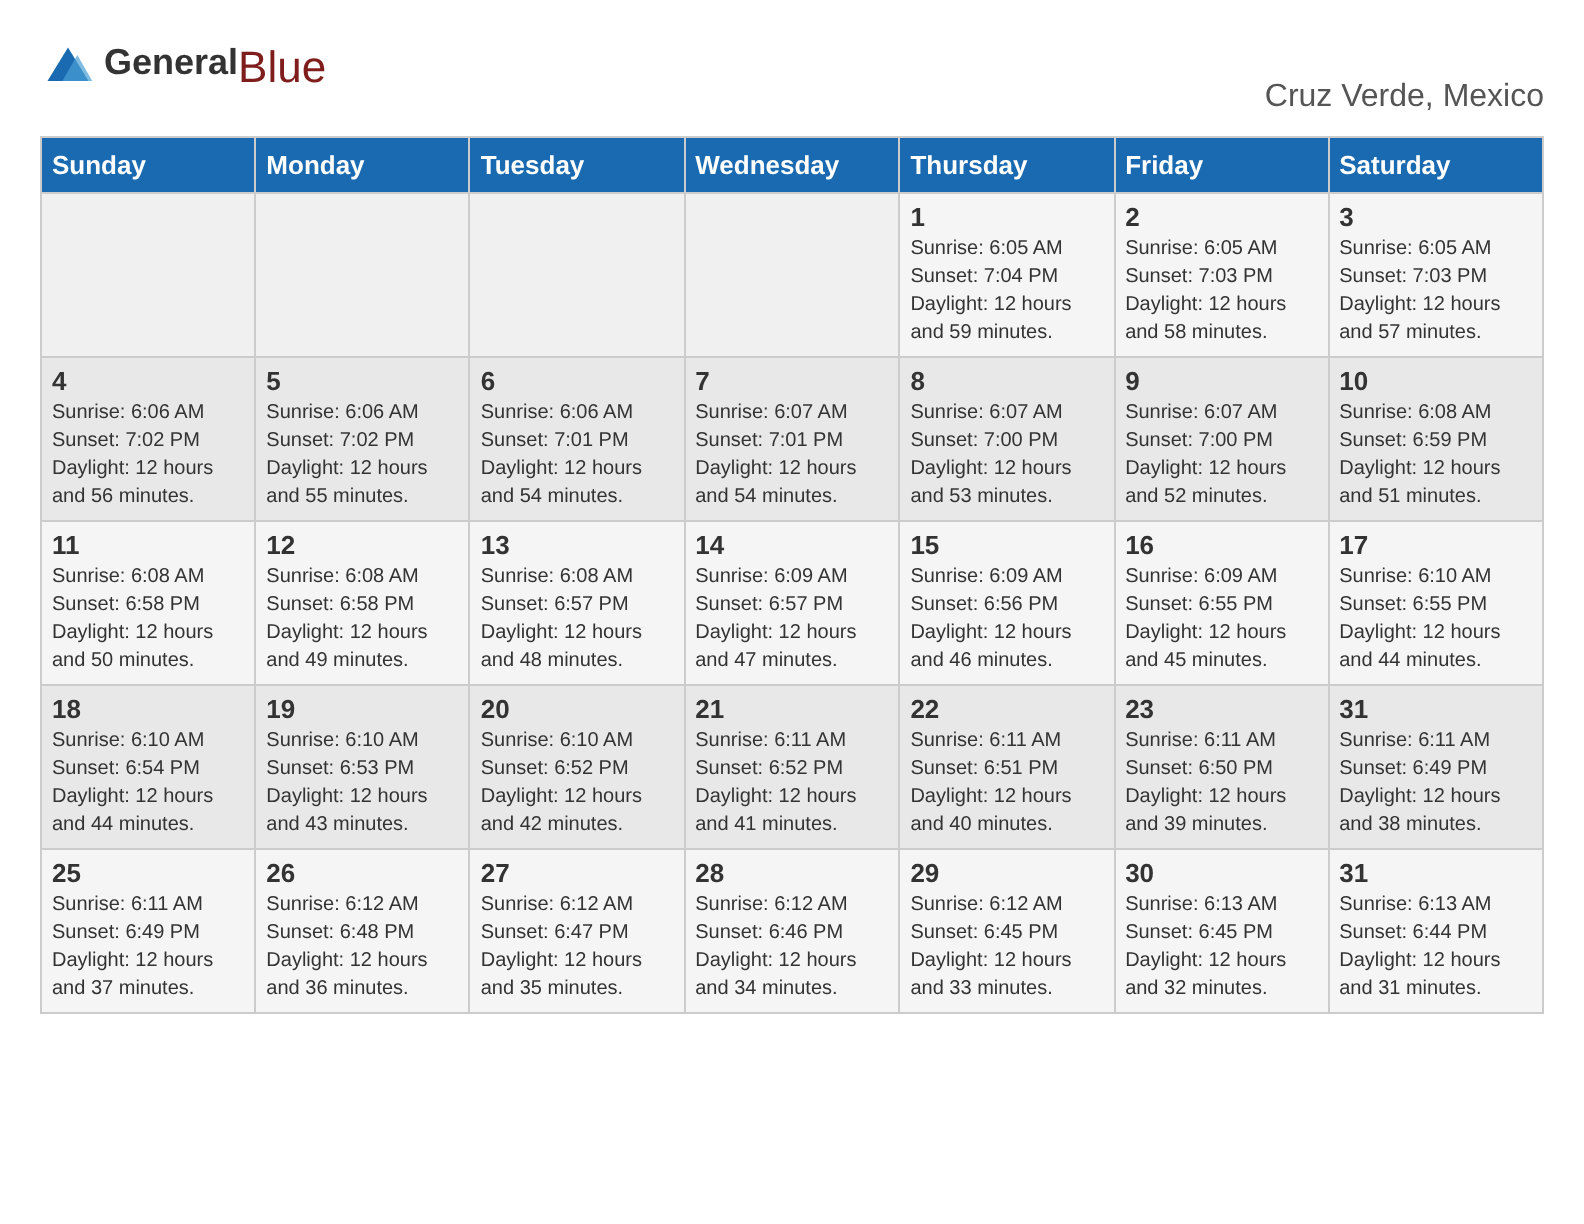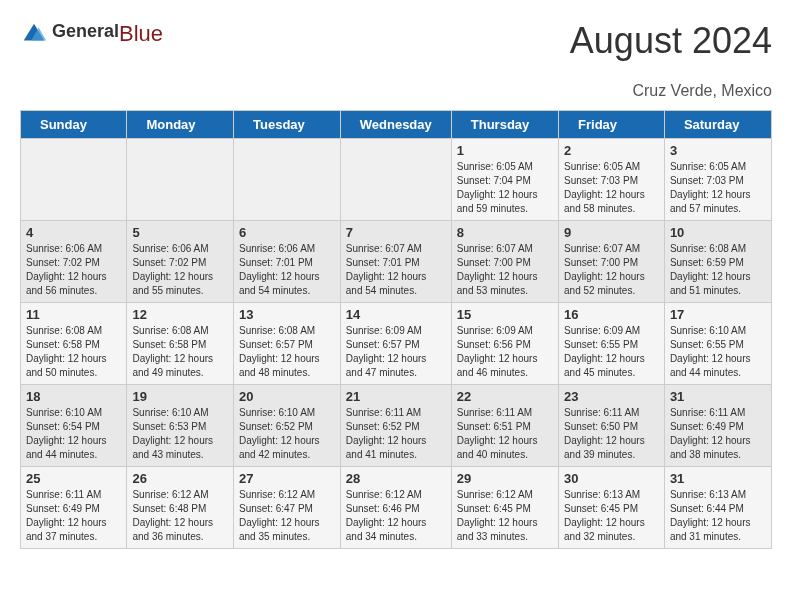--- a/index.html
+++ b/index.html
@@ -55,21 +55,21 @@
     }
     table {
       width: 100%;
       border-collapse: collapse;
     }
     thead th {
       background-color: #1a6ab1;
       color: #fff;
       font-size: 13px;
       font-weight: bold;
-      padding: 6px 19px;
+      padding: 6px 5px;
       text-align: left;
       border: 1px solid #ccc;
     }
     tbody td {
       border: 1px solid #ccc;
       vertical-align: top;
       padding: 4px 5px;
       font-size: 10.5px;
       color: #333;
       width: 108px;
@@ -105,21 +105,20 @@
     <svg class="logo-icon" viewBox="0 0 30 30">
       <polygon points="15,4 26,22 4,22" fill="#1a6ab1"></polygon>
       <polygon points="20,8 28,22 12,22" fill="#4a9fd4" opacity="0.7"></polygon>
     </svg>
     <div class="logo-text">
       <span class="logo-general">General</span>
       <span class="logo-blue">Blue</span>
     </div>
   </div>
   <div class="title-block">
-    <div class="main-title">August 2024</div>
     <div class="subtitle">Cruz Verde, Mexico</div>
   </div>
 </div>
 
 <table>
   <thead>
     <tr>
     <th>Sunday</th>
         <th>Monday</th>
         <th>Tuesday</th>

